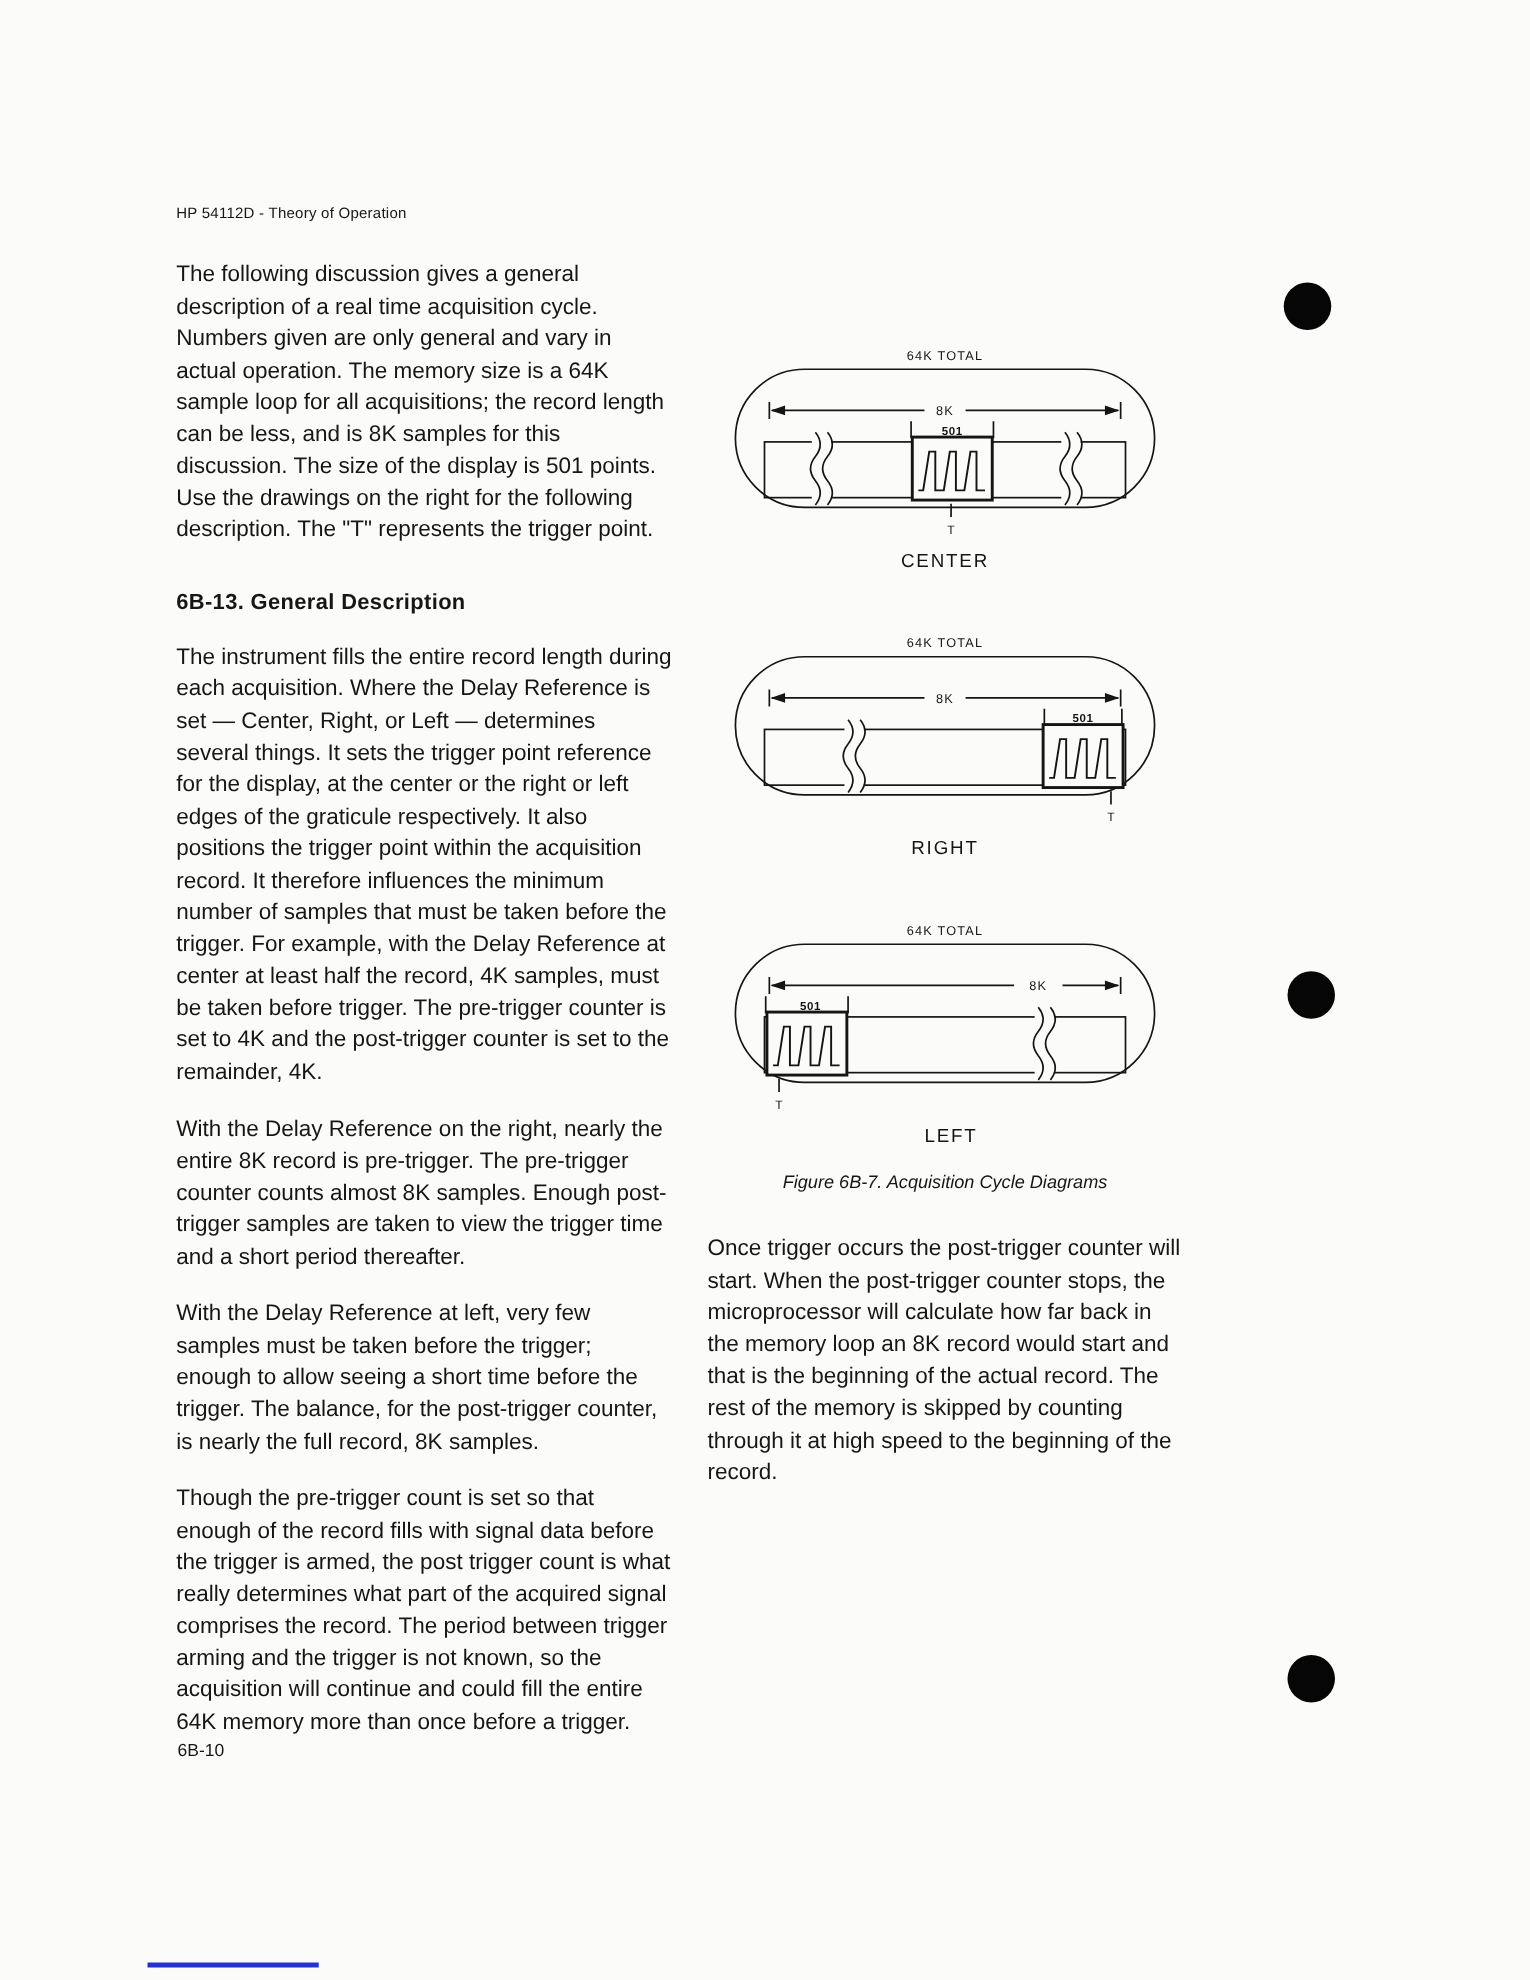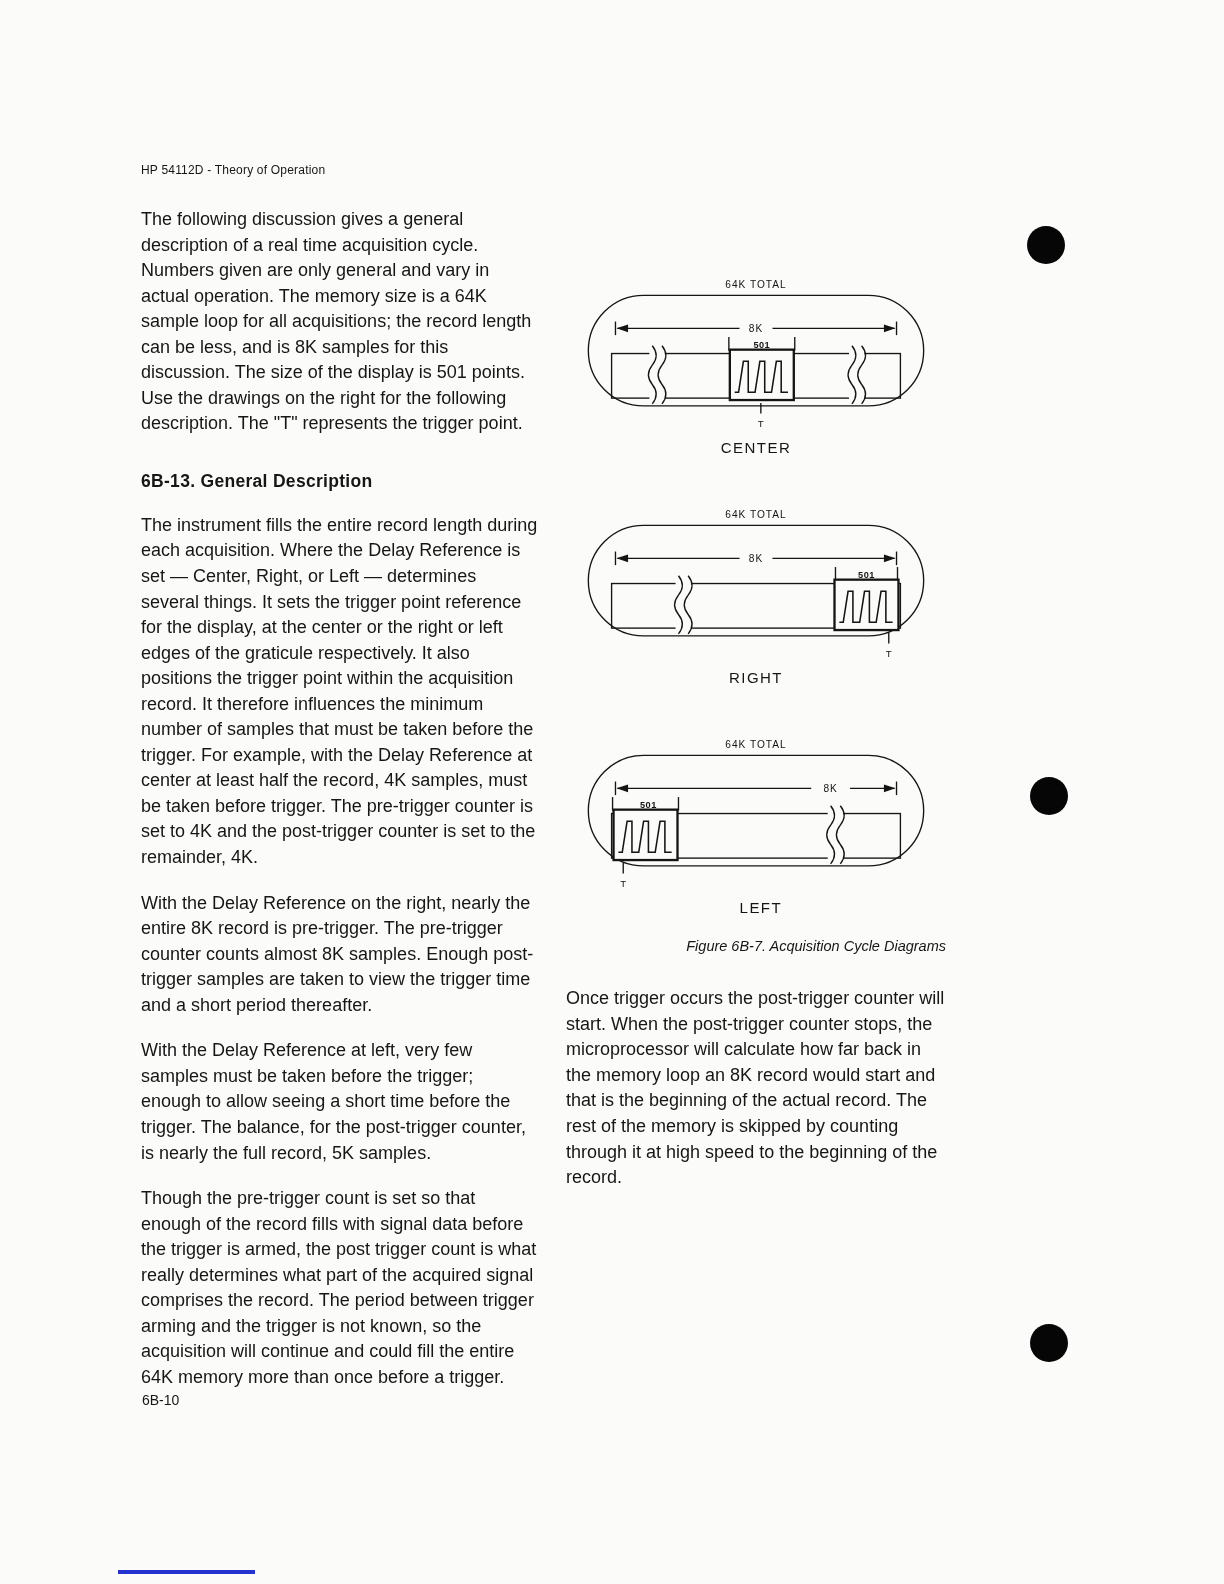--- a/index.html
+++ b/index.html
@@ -11,21 +11,21 @@
   }
   .page-header { position:absolute; left:141px; top:150px; font-size:12px; letter-spacing:.2px;margin-top:13px; }
   .col-left  { position:absolute; left:141px; top:207px; width:397px; }
   .col-right { position:absolute; left:566px; top:262px; width:380px; }
   h2 { font-size:17.5px; font-weight:bold; margin:0 0 21px 0; letter-spacing:.3px; }
   section { margin-bottom:34px; }
   p { font-size:18px; line-height:1.42; margin:0 0 20px 0; }
   figure { margin:0; }
   .diagram svg { display:block; width:378px; height:auto; margin:14px auto 44px auto; }
   .diagram:nth-of-type(3) svg { margin-bottom:16px; }
-  .caption { font-style:italic; font-size:14.5px; text-align:right; margin:4px 0 32px 0; }
+  .caption { font-style:italic; font-size:14.5px; text-align:center; margin:4px 0 32px 0; }
   .page-number { position:absolute; left:142px; top:1392px; font-size:14px; }
   .dot { position:absolute; width:38px; height:38px; background:#060606; border-radius:50%; }
   .dot1 { left:1027px; top:226px; }
   .dot2 { left:1030px; top:777px; }
   .dot3 { left:1030px; top:1324px; }
   .blue-line { position:absolute; left:118px; top:1570px; width:137px; height:4px; background:#2433d0; }
   
   svg .ln   { stroke:#151515; stroke-width:1.4; fill:none; }
   svg .w16  { stroke-width:1.6; }
   svg .win  { fill:#fbfbf9; stroke:#151515; stroke-width:2.4; }
@@ -43,21 +43,21 @@
 <header class="page-header">HP 54112D - Theory of Operation</header>
 
 <div class="col-left">
   <section>
     <p>The following discussion gives a general description of a real time acquisition cycle.  Numbers given are only general and vary in actual operation.  The memory size is a 64K sample loop for all acquisitions; the record length can be less, and is 8K samples for this discussion.  The size of the display is 501 points.  Use the drawings on the right for the following description.  The "T" represents the trigger point.</p>
   </section>
   <section>
     <h2>6B-13.  General Description</h2>
     <p>The instrument fills the entire record length during each acquisition.  Where the Delay Reference is set — Center, Right, or Left — determines several things.  It sets the trigger point reference for the display, at the center or the right or left edges of the graticule respectively.  It also positions the trigger point within the acquisition record.  It therefore influences the minimum number of samples that must be taken before the trigger.  For example, with the Delay Reference at center at least half the record, 4K samples, must be taken before trigger.  The pre-trigger counter is set to 4K and the post-trigger counter is set to the remainder, 4K.</p>
     <p>With the Delay Reference on the right, nearly the entire 8K record is pre-trigger.  The pre-trigger counter counts almost 8K samples.  Enough post-trigger samples are taken to view the trigger time and a short period thereafter.</p>
-    <p>With the Delay Reference at left, very few samples must be taken before the trigger; enough to allow seeing a short time before the trigger.  The balance, for the post-trigger counter, is nearly the full record, 5K samples.</p>
+    <p>With the Delay Reference at left, very few samples must be taken before the trigger; enough to allow seeing a short time before the trigger.  The balance, for the post-trigger counter, is nearly the full record, 8K samples.</p>
     <p>Though the pre-trigger count is set so that enough of the record fills with signal data before the trigger is armed, the post trigger count is what really determines what part of the acquired signal comprises the record.  The period between trigger arming and the trigger is not known, so the acquisition will continue and could fill the entire 64K memory more than once before a trigger.</p>
   </section>
 </div>
 
 <div class="col-right">
   <figure>
 
     <div class="diagram">
       <svg viewBox="0 0 390 192">
         <text class="t-small" x="195" y="12">64K TOTAL</text>

